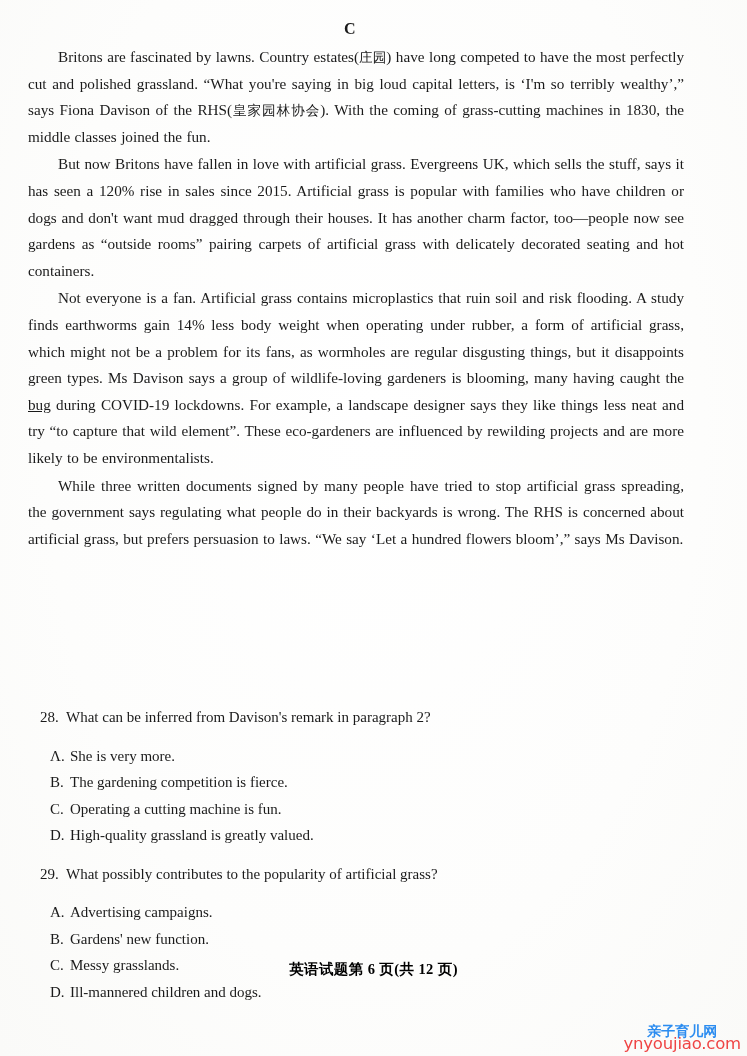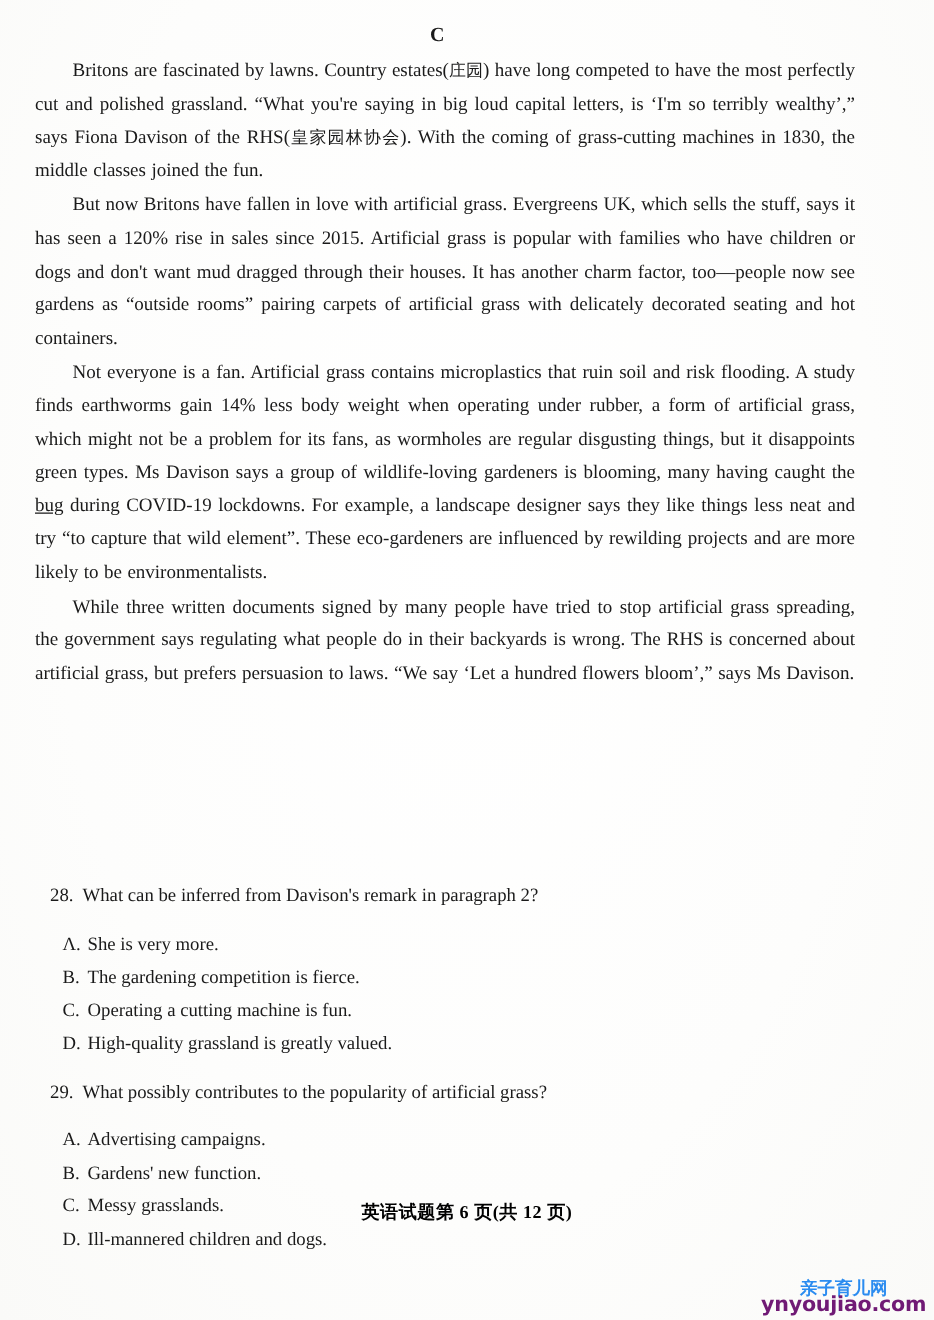--- a/index.html
+++ b/index.html
@@ -145,23 +145,23 @@
     font-size: 14px;
     font-weight: bold;
     letter-spacing: 0px;
     color: #2b8cf0;
     display: block;
   }
 
   .watermark-url {
     font-family: "DejaVu Sans", sans-serif;
     font-size: 16.5px;
-    font-weight: bold;
+    font-weight: normal;
     letter-spacing: -0.2px;
-    color: #701a75;
+    color: #ef4444;
     display: block;
     margin-top: -3px;
   }
 </style>
 </head>
 <body>
 
 <div class="page-sheet"></div>
 
 <div class="page-content">

